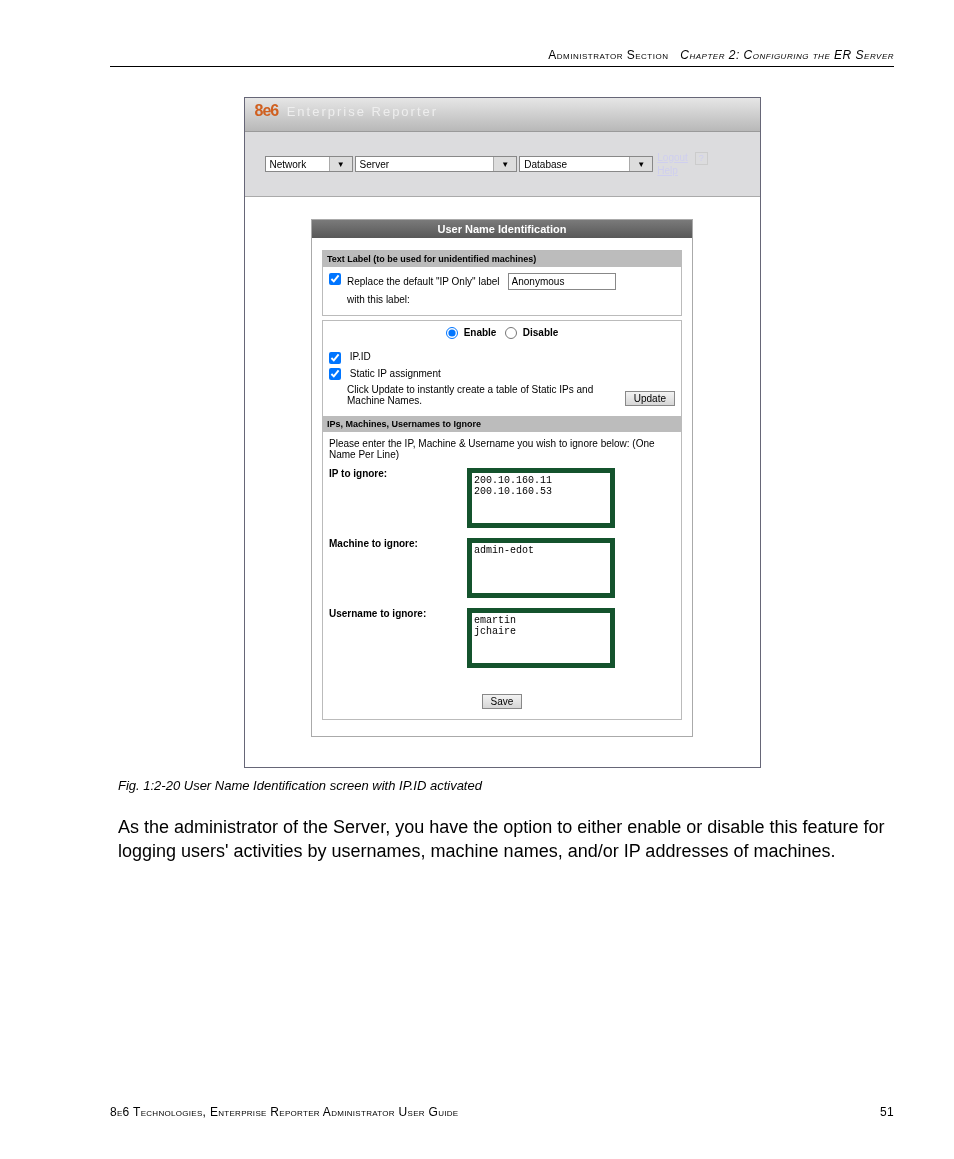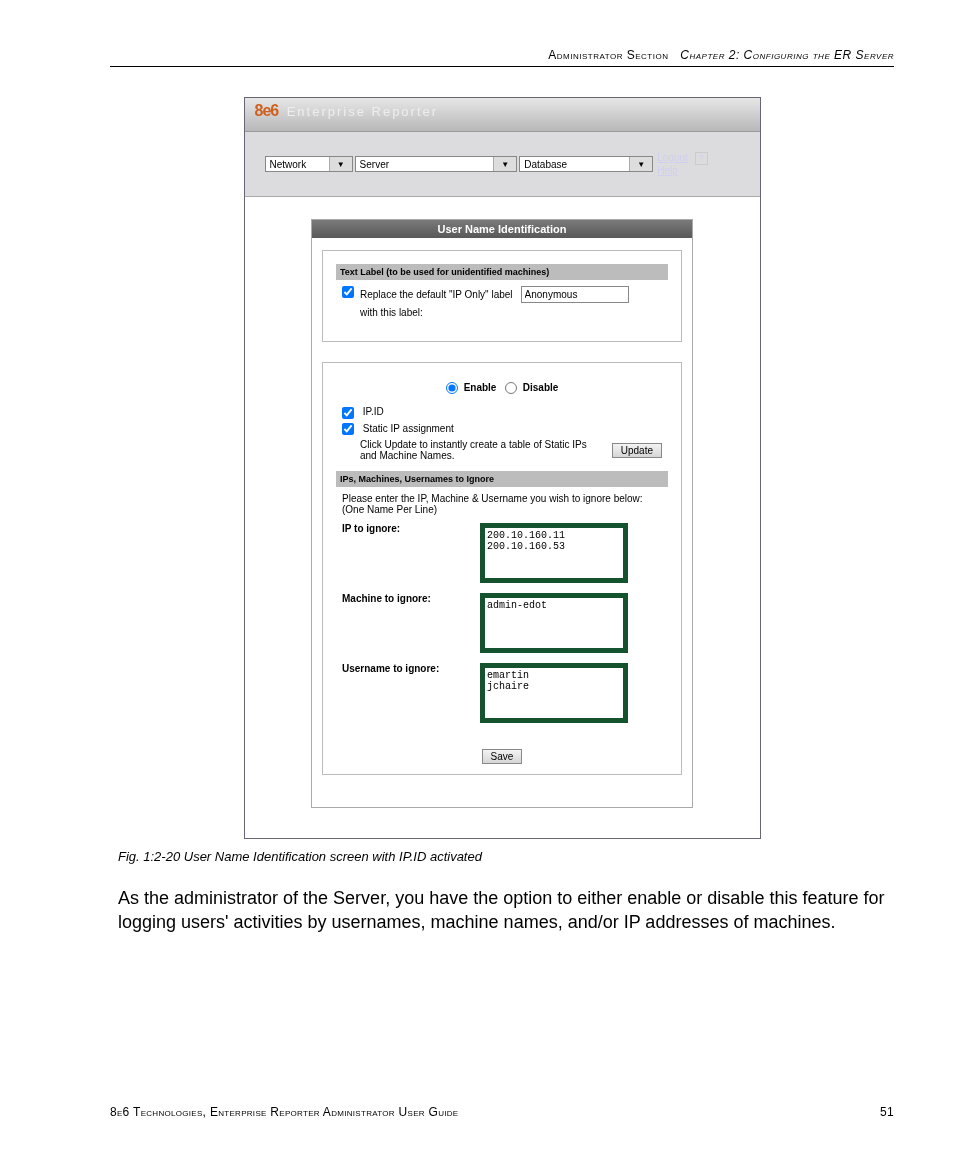--- a/index.html
+++ b/index.html
@@ -126,22 +126,22 @@
     font-size: 11px;
     text-align: center;
     padding: 3px 0;
   }
   .panel-body {
     padding: 12px 10px;
     font-size: 10px;
   }
   .subblock {
     border: 1px solid #bbb;
-    padding: 13px;
-    margin-bottom: 20px;
+    padding: 0;
+    margin-bottom: 4px;
   }
   .subhdr {
     background: #bcbcbc;
     font-size: 9px;
     font-weight: bold;
     padding: 3px 4px;
   }
   .subcontent {
     padding: 6px 6px 10px 6px;
     font-size: 10px;
@@ -277,21 +277,21 @@
 
             <div class="subcontent">
               <div style="margin-bottom:4px;">
                 <input type="checkbox" checked="" style="">
                 <span>IP.ID</span>
               </div>
               <div style="margin-bottom:4px;">
                 <input type="checkbox" checked="" style="">
                 <span>Static IP assignment</span>
               </div>
-              <div style="display:flex;align-items:center;padding-left:18px;">
+              <div style="display:flex;align-items:flex-end;padding-left:18px;">
                 <span style="flex:1;">Click Update to instantly create a table of Static IPs and Machine Names.</span>
                 <button class="btn" style="margin-left:6px;">Update</button>
               </div>
             </div>
 
             <div class="subhdr">IPs, Machines, Usernames to Ignore</div>
             <div class="subcontent">
               <div style="margin-bottom:8px;">Please enter the IP, Machine &amp; Username you wish to ignore below: (One Name Per Line)</div>
 
               <div class="formrow">

